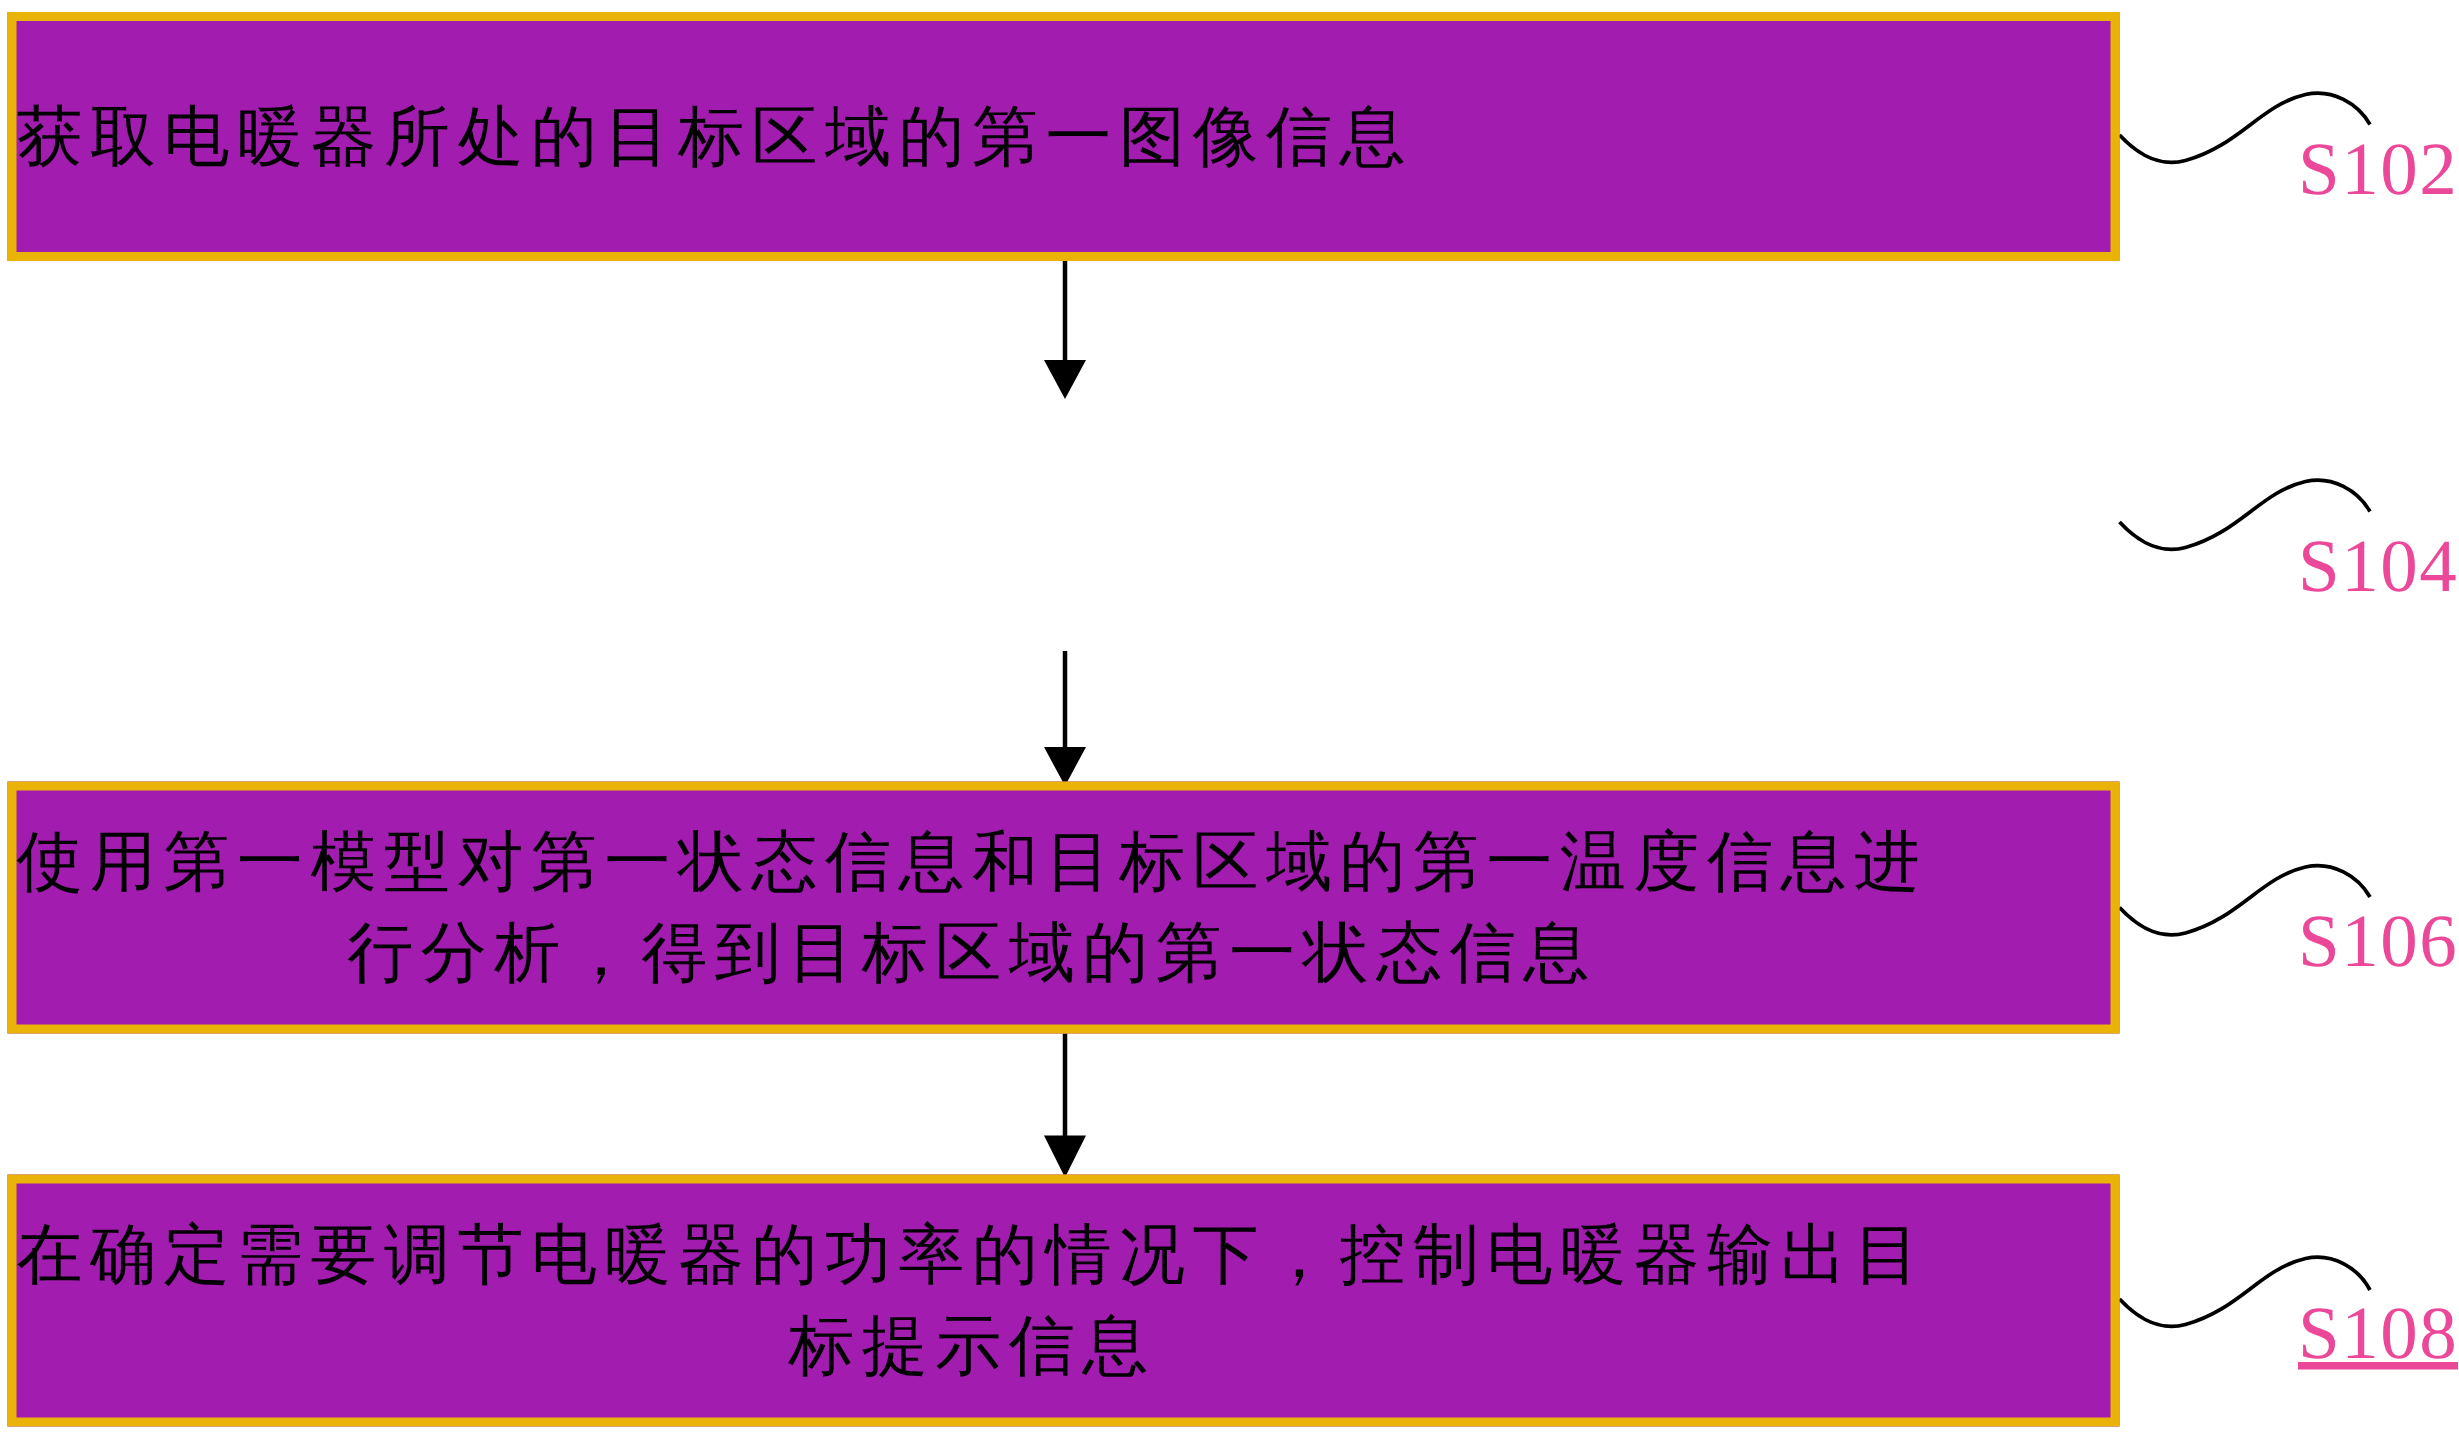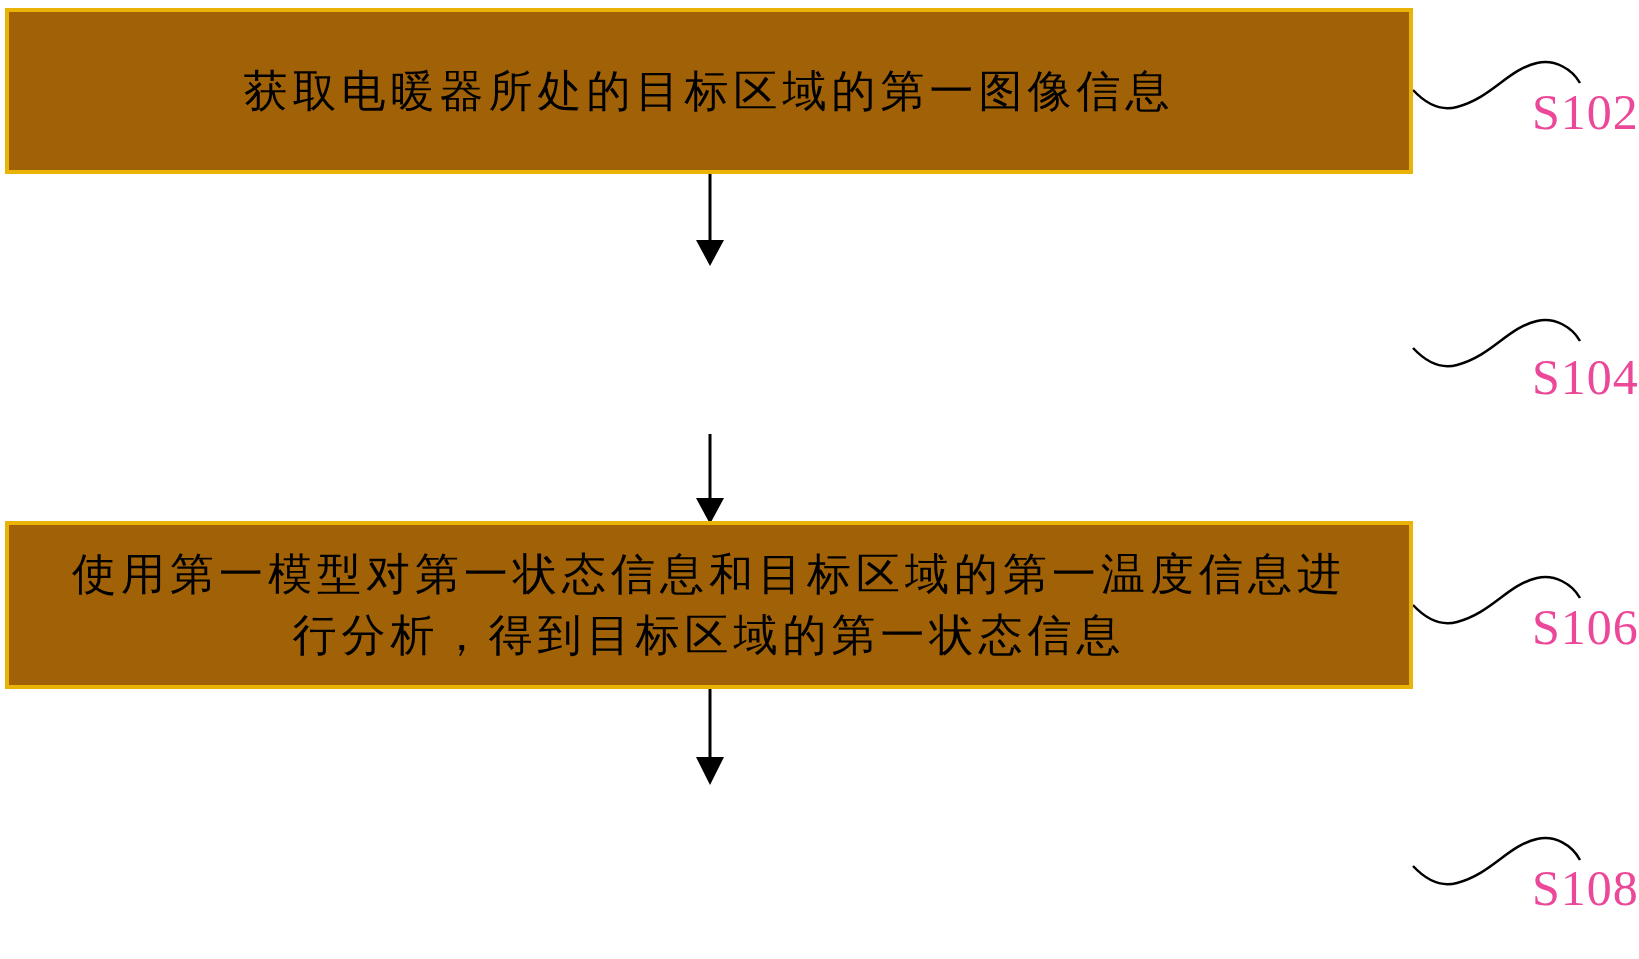--- a/index.html
+++ b/index.html
@@ -22,25 +22,25 @@
     top: 0;
     width: 1639px;
     height: 959px;
     pointer-events: none;
   }
   .step-box {
     position: absolute;
     left: 5px;
     width: 1408px;
     box-sizing: border-box;
-    border: 4px solid #eab308;
-    background: #a16207;
+    border: 6px solid #eab308;
+    background: #a21caf;
     display: flex;
     align-items: center;
-    justify-content: center;
+    justify-content: flex-start;
   }
   .step-box .box-text {
     display: block;
     font-size: 44px;
     line-height: 61px;
     letter-spacing: 5px;
     text-align: center;
     white-space: pre-line;
     color: #000000;
   }
@@ -54,21 +54,21 @@
     width: 107px;
     font-size: 50px;
     line-height: 1;
     letter-spacing: 1px;
     text-align: left;
     color: #ec4899;
   }
   #label-1 { top: 87px; }
   #label-2 { top: 352px; }
   #label-3 { top: 602px; font-family: Liberation Serif, serif; }
-  #label-4 { top: 863px; }
+  #label-4 { top: 863px; text-decoration: underline; }
 </style>
 </head>
 <body>
 
 <div class="canvas">
 
   <svg class="overlay" viewBox="0 0 1639 959" xmlns="http://www.w3.org/2000/svg">
 
     <g>
       <line x1="710" y1="174" x2="710" y2="242" stroke="#000000" stroke-width="3"></line>
@@ -94,19 +94,23 @@
   <div class="step-box" id="box-1">
     <span class="box-text">获取电暖器所处的目标区域的第一图像信息</span>
   </div>
 
 
   <div class="step-box" id="box-3">
     <span class="box-text">使用第一模型对第一状态信息和目标区域的第一温度信息进
 行分析，得到目标区域的第一状态信息</span>
   </div>
 
+  <div class="step-box" id="box-4">
+    <span class="box-text">在确定需要调节电暖器的功率的情况下，控制电暖器输出目
+标提示信息</span>
+  </div>
 
   <div class="step-label" id="label-1">S102</div>
   <div class="step-label" id="label-2">S104</div>
   <div class="step-label" id="label-3">S106</div>
   <div class="step-label" id="label-4">S108</div>
 
 </div>
 
 </body></html>

